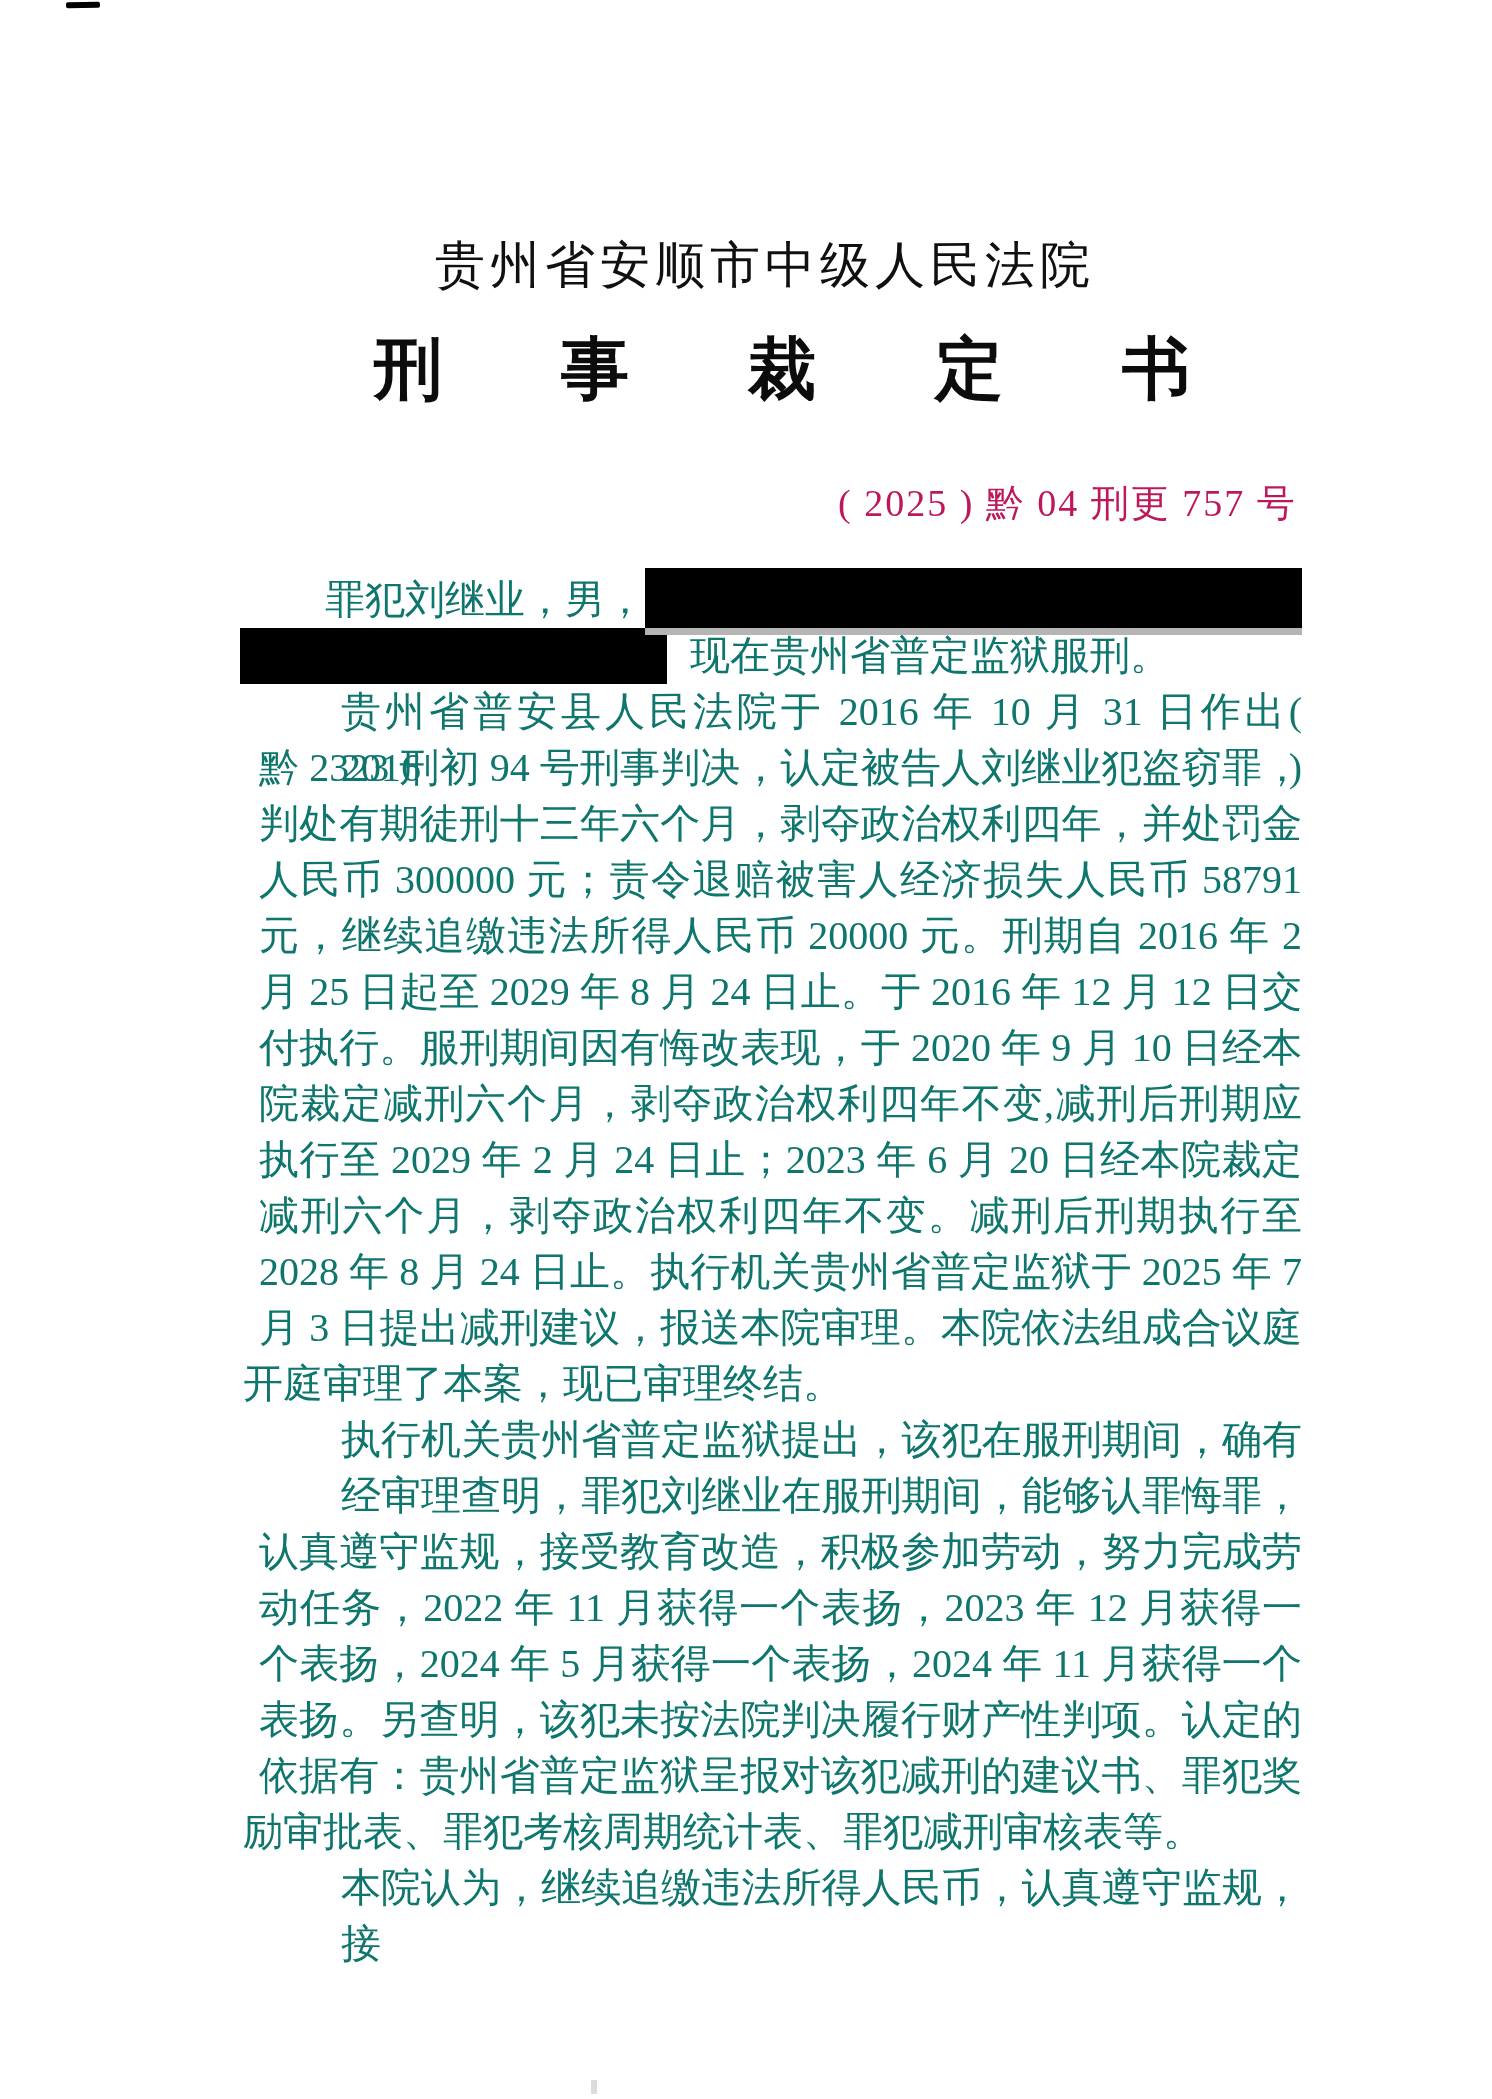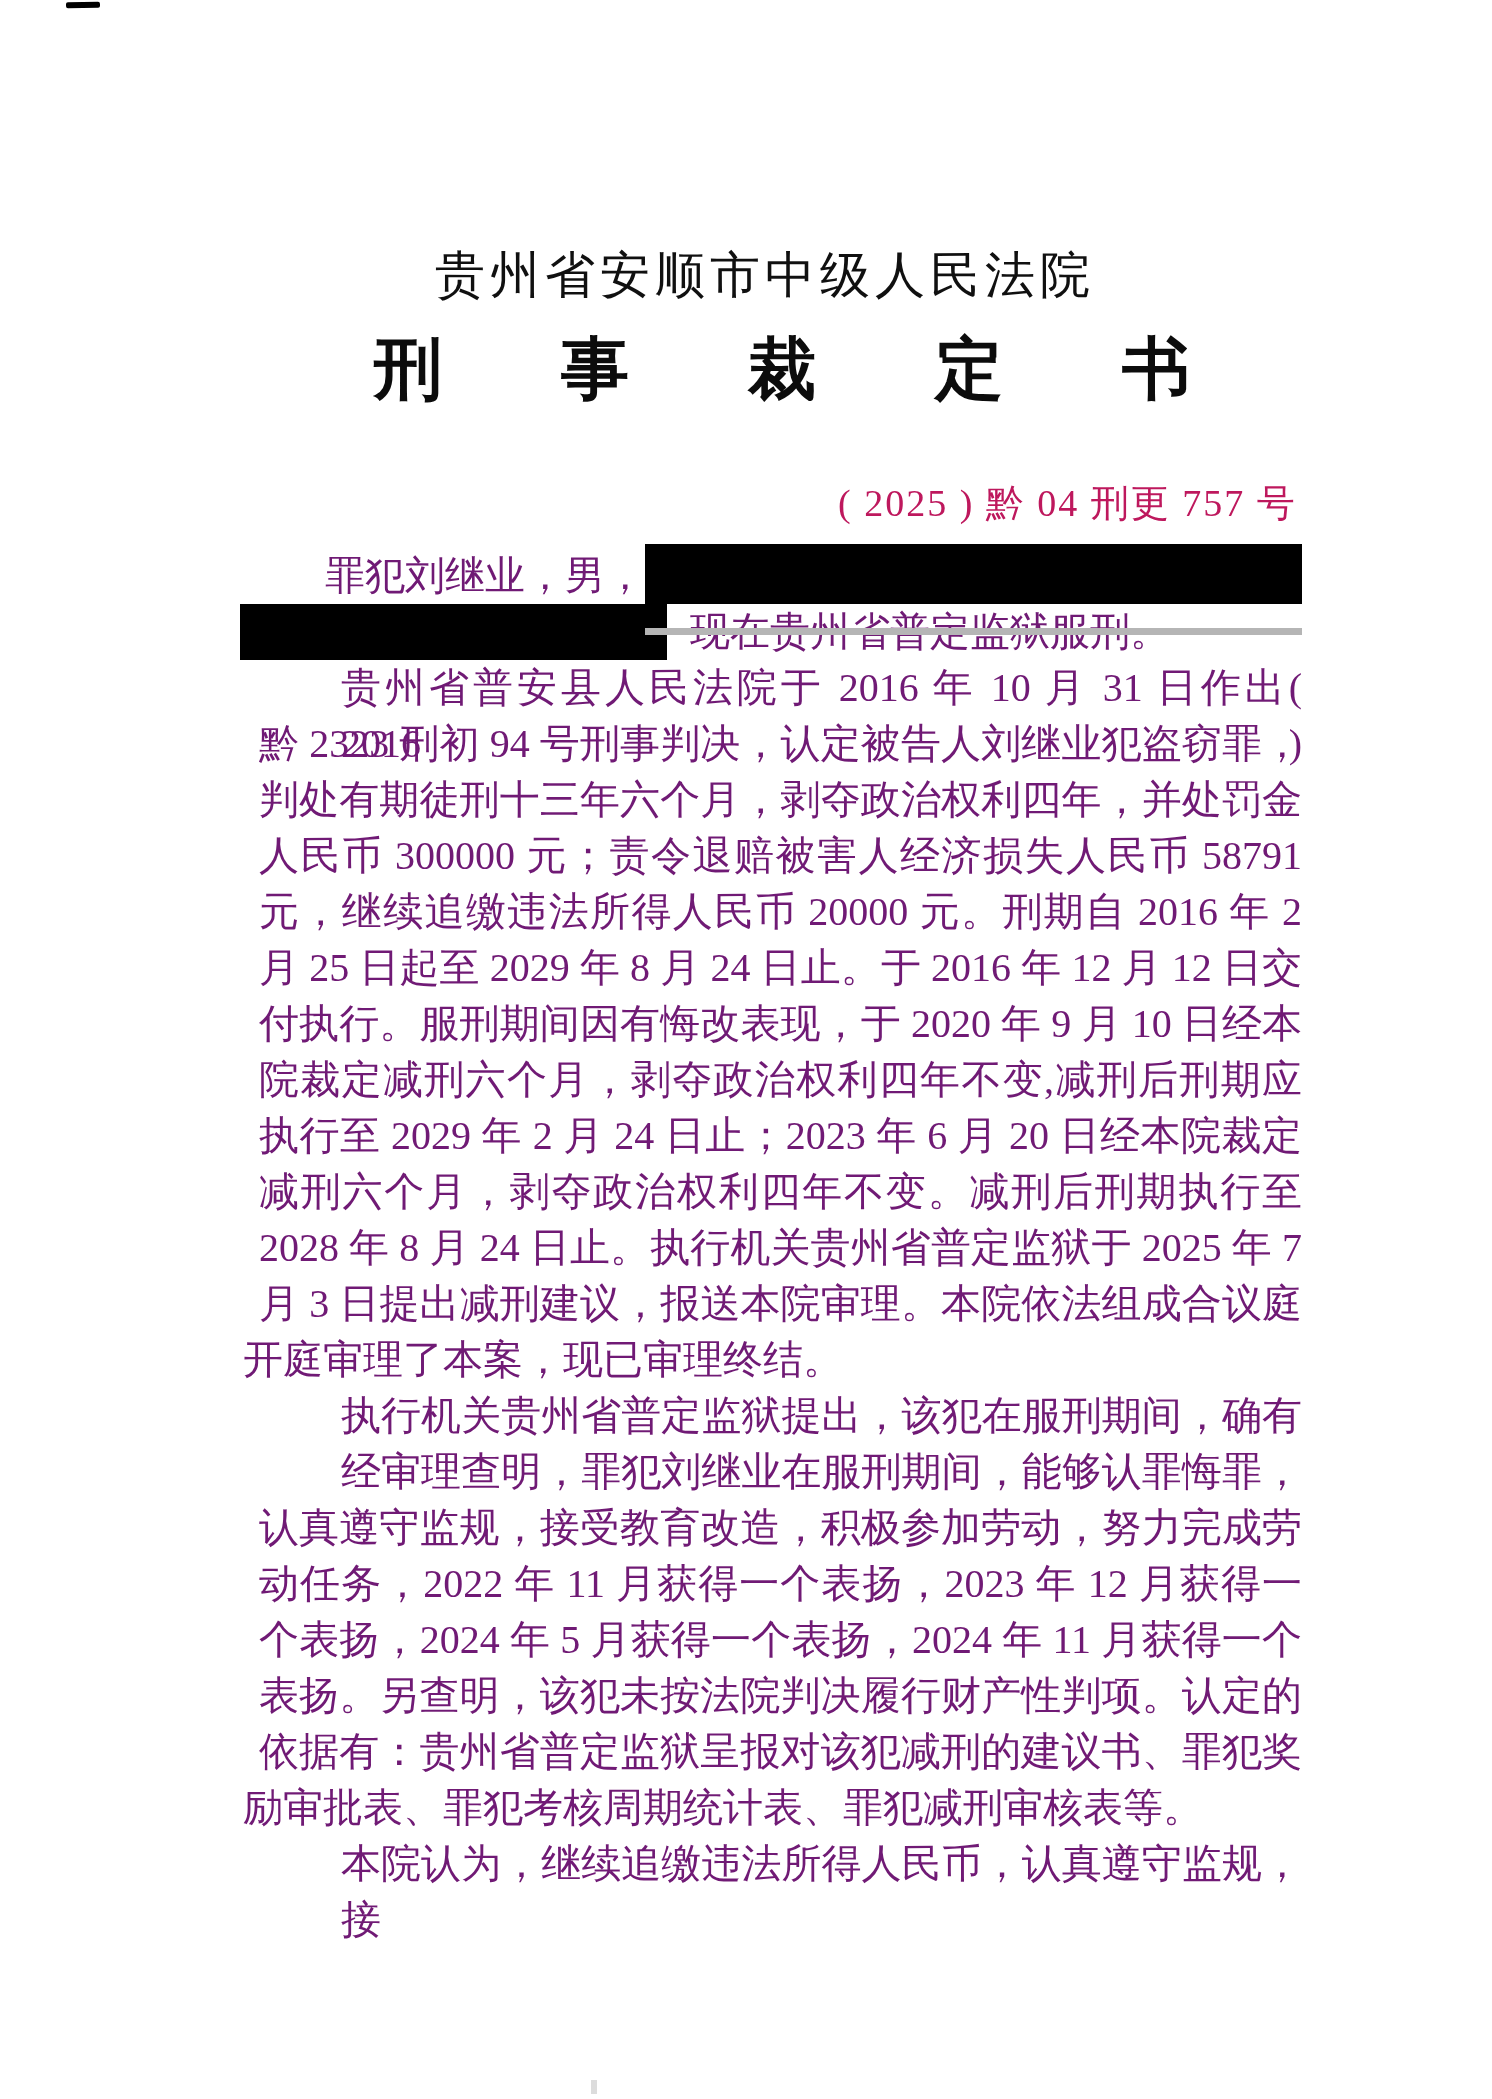--- a/index.html
+++ b/index.html
@@ -7,28 +7,28 @@
        font-family:"Liberation Serif","DejaVu Serif",serif;}
   .page{position:absolute;left:0;top:0;width:1492px;height:2099px;background:#ffffff;
         color:#141414;overflow:hidden;}
 
   
   .mark-top{position:absolute;left:66px;top:2px;width:34px;height:6px;background:#000;
             border-radius:2px;transform:rotate(-1.2deg);}
   
   .mark-bottom{position:absolute;left:591px;top:2080px;width:6px;height:14px;background:#dcdcdc;}
 
-  .court-title{position:absolute;left:435px;top:242px;font-size:50px;letter-spacing:5px;
+  .court-title{position:absolute;left:435px;top:232px;font-size:50px;letter-spacing:5px;
                font-weight:500;white-space:nowrap;color:#101010;}
   .doc-type{position:absolute;left:374px;top:324px;width:816px;display:flex;
             justify-content:space-between;font-size:68px;font-weight:bold;color:#0c0c0c;}
   .case-number{position:absolute;left:838px;top:478px;font-size:38px;letter-spacing:2px;
                white-space:nowrap;color:#be185d;}
 
-  .body-text{position:absolute;left:243px;top:548px;width:1059px;font-size:40px;color:#701a75;}
+  .body-text{position:absolute;left:243px;top:572px;width:1059px;font-size:40px;color:#0f766e;}
   .line{height:56px;line-height:56px;box-sizing:border-box;white-space:nowrap;}
   .line.justify{text-align:justify;text-align-last:justify;white-space:normal;margin-left:16px;}
   .line.indent{padding-left:82px;}
 
   .line.redact-right{display:flex;align-items:flex-start;white-space:nowrap;}
   .line.redact-right .text{flex:0 0 auto;}
   .bar{background:#000000;display:block;}
   .bar-right{flex:1 1 auto;height:60px;margin-top:-4px;}
   .line.redact-left{display:flex;align-items:flex-start;white-space:nowrap;}
   .bar-left{flex:0 0 auto;width:427px;height:56px;margin-left:-3px;}

